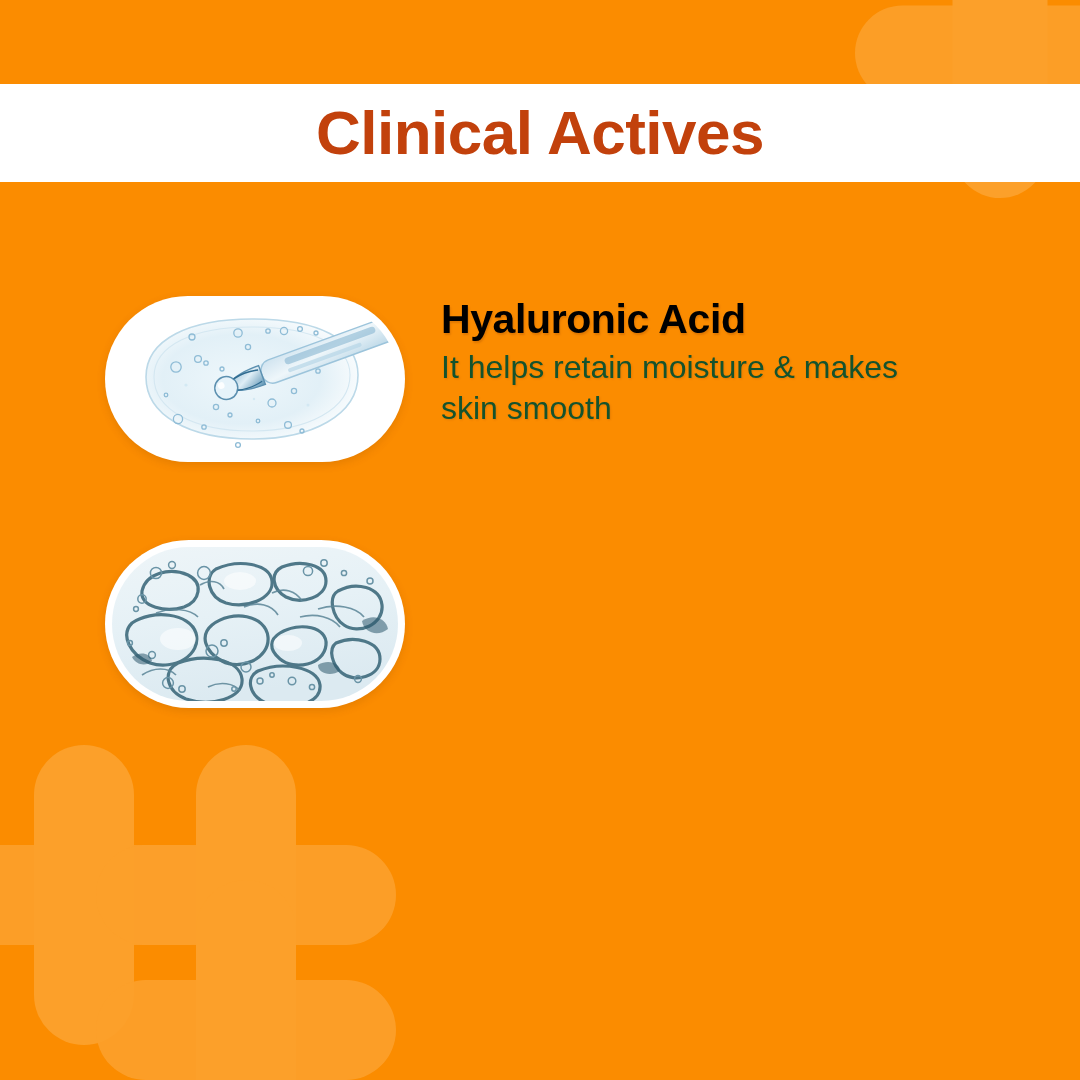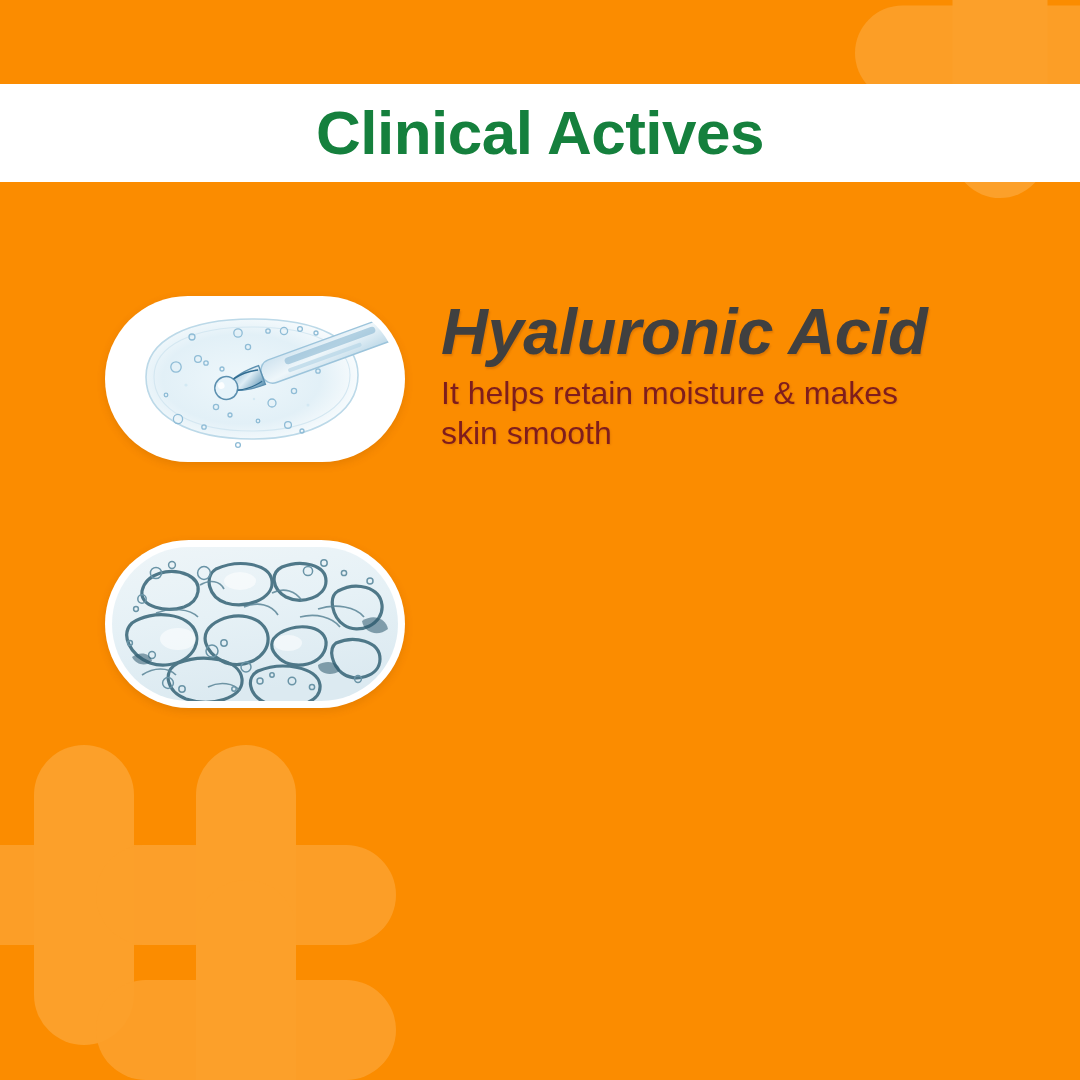--- a/index.html
+++ b/index.html
@@ -124,21 +124,21 @@
     top: 84px;
     width: 1080px;
     height: 98px;
     background: #ffffff;
     display: flex;
     align-items: center;
     justify-content: center;
     z-index: 5;
   }
   .banner-title {
-    color: #15803d;
+    color: #c2410c;
     font-size: 62px;
     font-weight: bold;
     letter-spacing: -0.5px;
     line-height: 1;
     white-space: nowrap;
   }
 
   
   .features {
     position: absolute;
@@ -181,32 +181,31 @@
     width: 100%;
     height: 100%;
   }
 
   .feature-text {
     padding-left: 36px;
     padding-top: 2px;
     max-width: 520px;
   }
   .feature-title {
-    color: #404040;
-    font-size: 65px;
+    color: #000000;
+    font-size: 41px;
     font-weight: bold;
     line-height: 1.06;
     letter-spacing: -0.4px;
     margin: 0 0 6px 0;
     text-shadow: 1px 2px 2px rgba(150, 70, 0, .28);
     white-space: nowrap;
-    font-style: italic;
   }
   .feature-desc {
-    color: #7f1d1d;
+    color: #14532d;
     font-size: 32px;
     font-weight: normal;
     line-height: 1.26;
     margin: 0;
     text-shadow: 1px 1px 2px rgba(150, 70, 0, .22);
   }
   #feature-row-1 .feature-title { margin-bottom: 8px; }
 </style>
 </head>
 <body>

